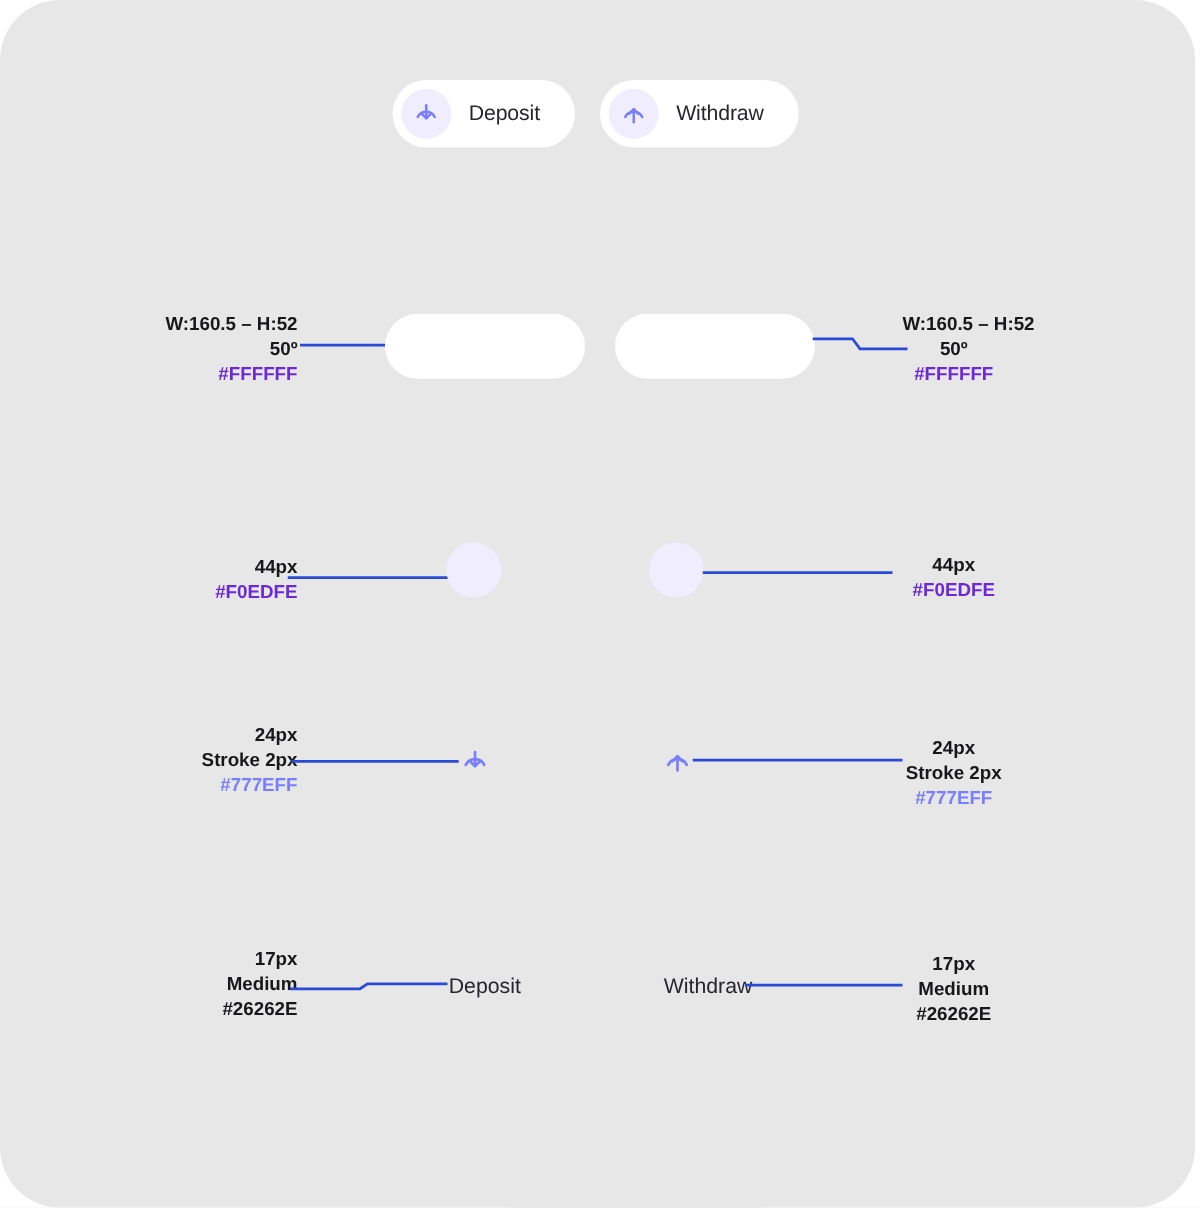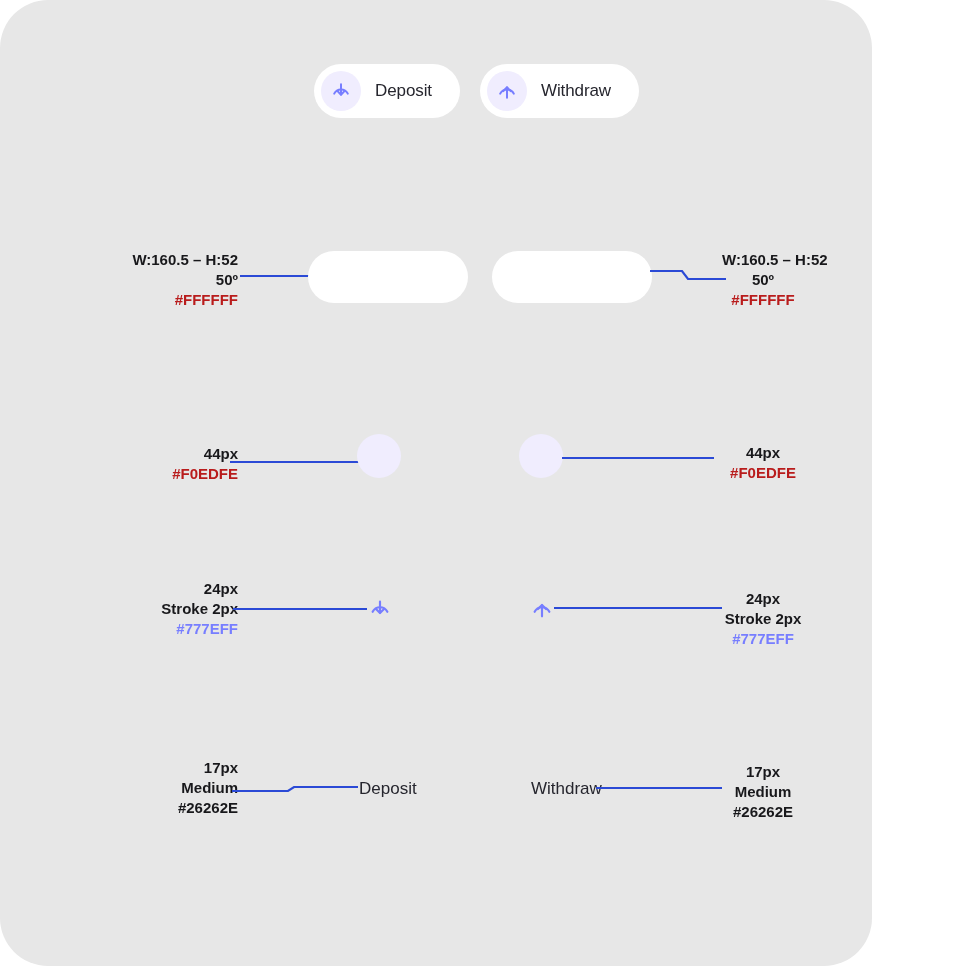--- a/index.html
+++ b/index.html
@@ -6,21 +6,21 @@
   html, body {
     width: 960px; height: 966px;
     background: #ffffff;
     font-family: "Liberation Sans", sans-serif;
     overflow: hidden;
   }
 
   #canvas {
     position: absolute;
     left: 0; top: 0;
-    width: 872px; height: 966px;
+    width: 956px; height: 966px;
     background: #e7e7e7;
     border-radius: 48px;
     overflow: hidden;
     text-decoration: underline;
   }
 
   
   .btn-row { position: absolute; left: 314px; top: 64px; display: flex; gap: 20px; }
   .pill-btn {
     height: 54px;
@@ -51,21 +51,21 @@
   .spec {
     position: absolute;
     font-size: 15px;
     font-weight: 700;
     color: #18181b;
     line-height: 20px;
     white-space: nowrap;
   }
   .spec.right { text-align: right; }
   .spec.left  { text-align: left; }
-  .spec .muted  { color: #b91c1c; font-weight: 700; }
+  .spec .muted  { color: #6d28d9; font-weight: 700; }
   .spec .accent { color: #777eff; font-weight: 700; }
 
   
   .leader { position: absolute; }
   .leader line, .leader polyline { stroke: #2b4ad6; stroke-width: 2.2px; fill: none; }
 
   
   .pill-spec {
     position: absolute;
     width: 160px; height: 52px;

